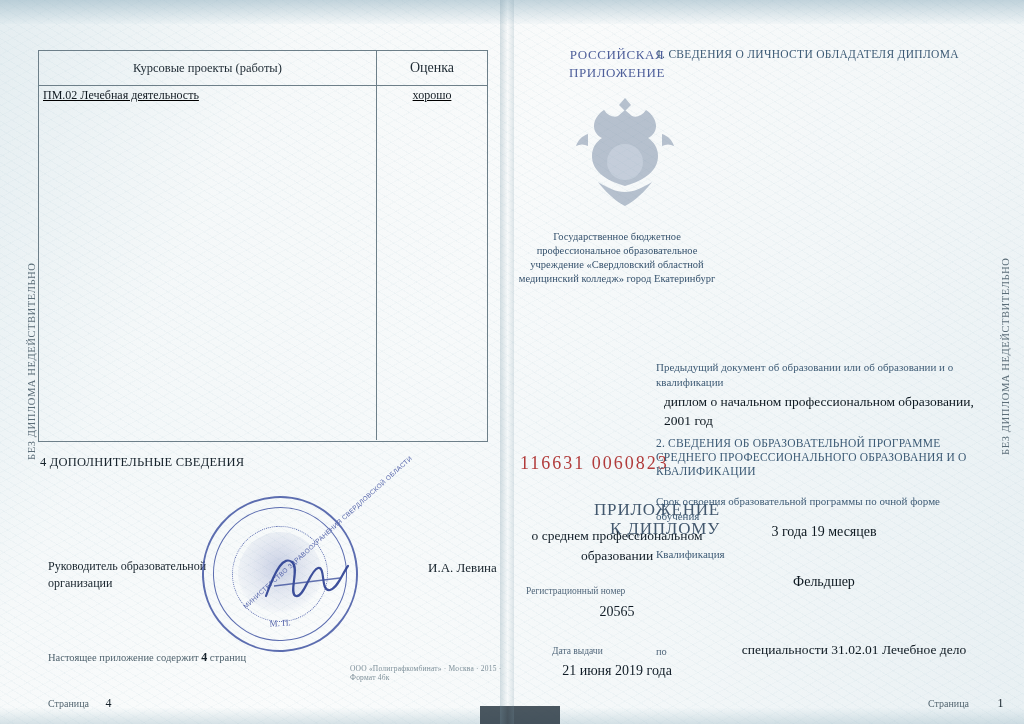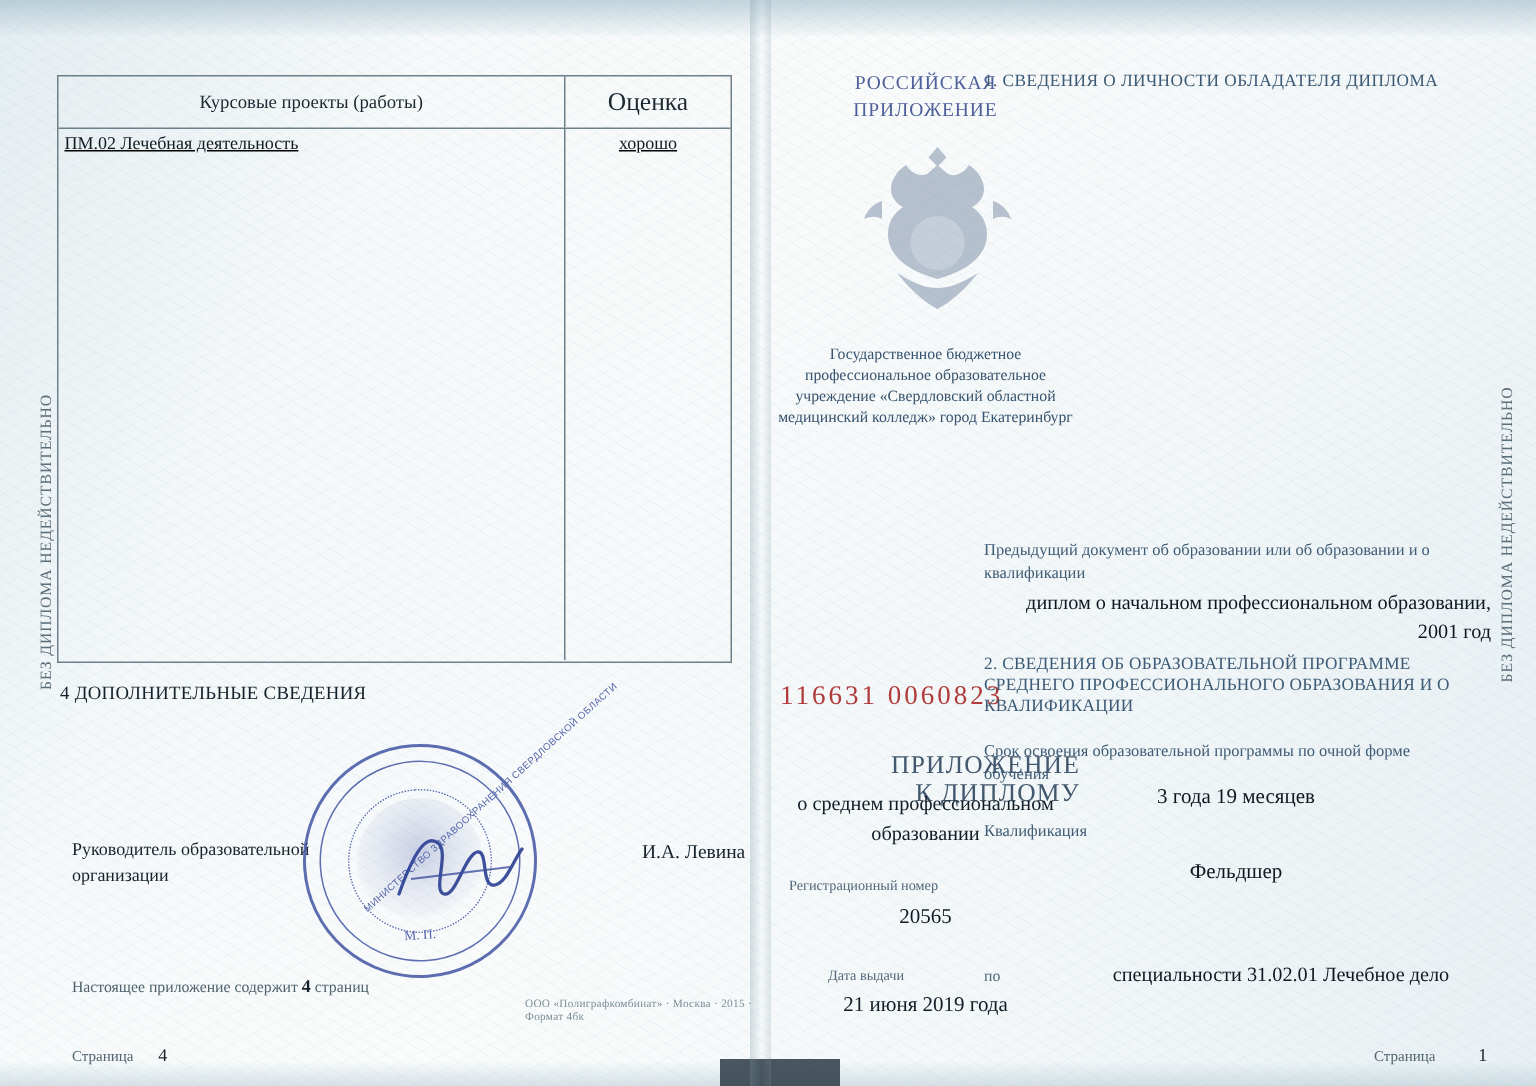--- a/index.html
+++ b/index.html
@@ -120,21 +120,21 @@
     justify-content: center;
     font-size: 12.5px;
     color: #1e2a33;
     border-right: 1px solid #6d7f89;
   }
   .tbl-head .c2 {
     width: 110px;
     display: flex;
     align-items: center;
     justify-content: center;
-    font-size: 17px;
+    font-size: 14px;
     color: #1e2a33;
   }
   .tbl-body {
     position: relative;
     height: 354px;
   }
   .tbl-body .vline {
     position: absolute;
     top: 0;
     right: 110px;
@@ -385,21 +385,21 @@
     width: 330px;
     font-size: 11px;
     line-height: 15px;
     color: #3f5c76;
   }
   .prev-doc-value {
     position: absolute;
     top: 384px;
     left: 150px;
     width: 330px;
-    text-align: right;
+    text-align: left;
     font-size: 13.5px;
     line-height: 19px;
     color: #0d1820;
   }
   .sect2-title {
     position: absolute;
     top: 428px;
     left: 142px;
     width: 340px;
     font-size: 11.5px;
@@ -454,21 +454,21 @@
     left: 190px;
     width: 300px;
     text-align: center;
     font-size: 13.5px;
     line-height: 19px;
     color: #0d1820;
   }
   .page-num-right {
     position: absolute;
     top: 688px;
-    left: 402px;
+    left: 414px;
     font-size: 10px;
     color: #52646f;
   }
   .page-num-right .n {
     margin-left: 26px;
     font-size: 12px;
     color: #16222b;
   }
 </style>
 </head>

